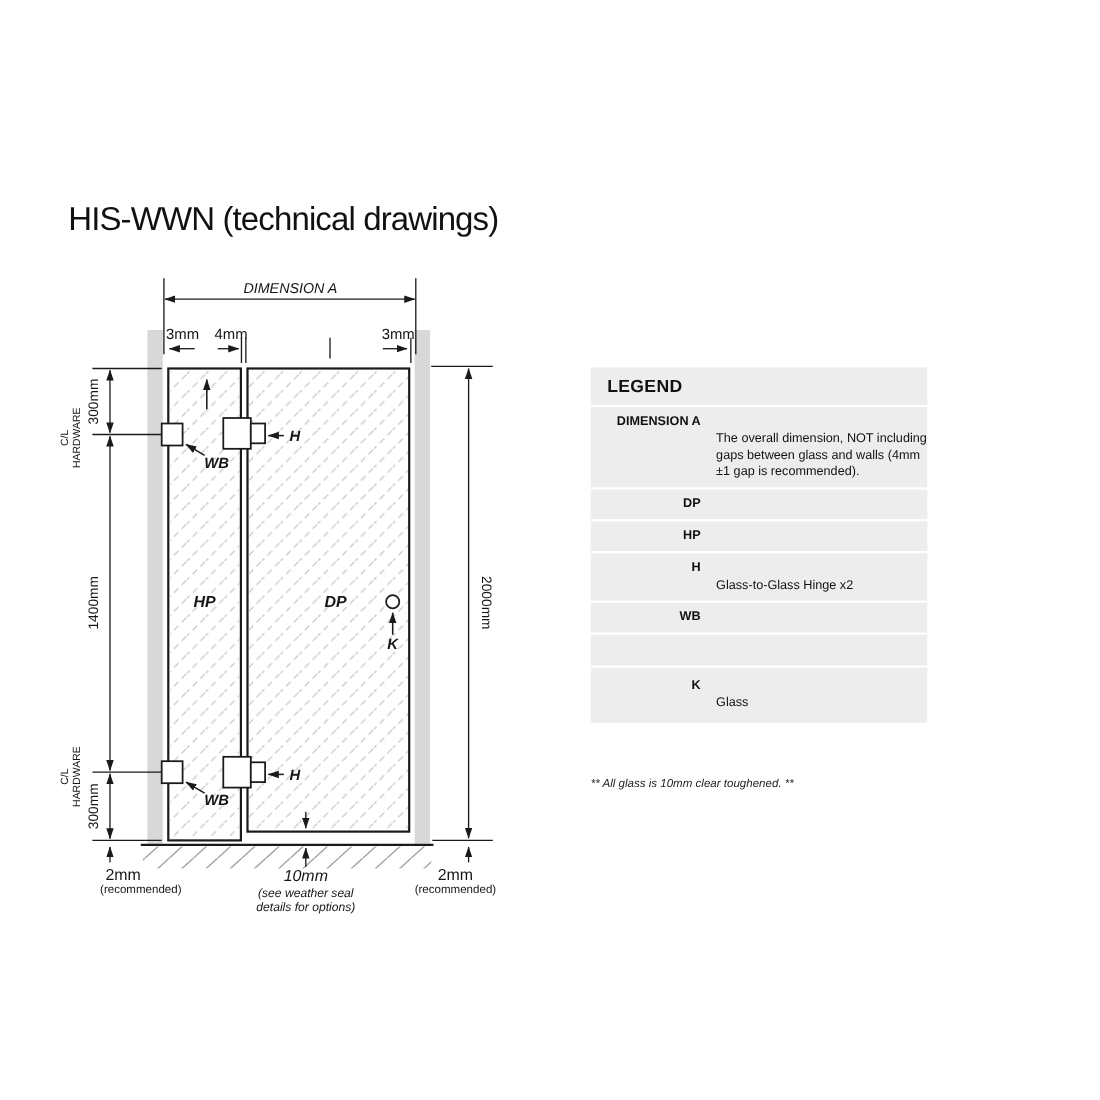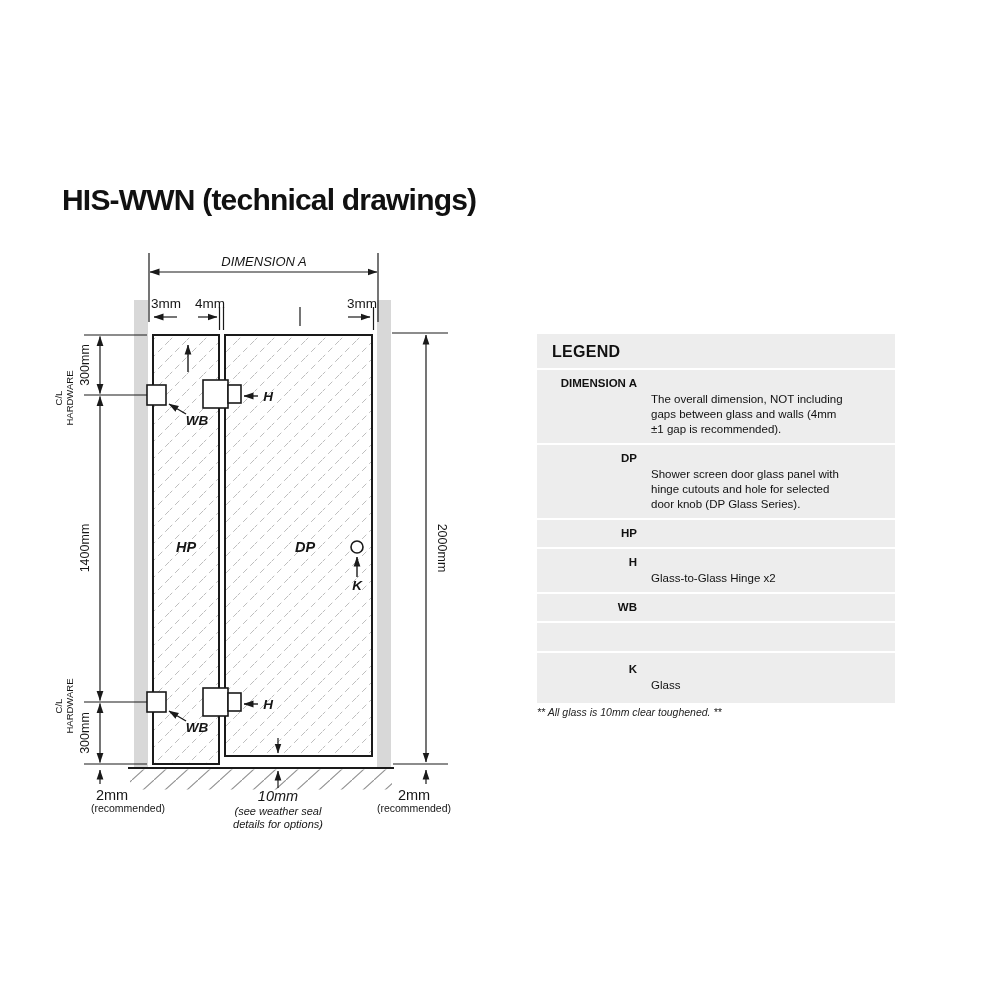--- a/index.html
+++ b/index.html
@@ -2,37 +2,37 @@
 <html><head>
 <meta charset="utf-8">
 <style>
   html,body{margin:0;padding:0;background:#fff;}
   body{
     position:relative;width:1000px;height:1000px;overflow:hidden;
     font-family:"Liberation Sans",sans-serif;color:#111;
   }
   .title{
     position:absolute;left:62px;top:183px;margin:0;
-    font-size:30px;font-weight:bold;letter-spacing:-0.8px;color:#111;
+    font-size:30px;font-weight:normal;letter-spacing:-0.8px;color:#111;
   }
   svg.drawing{position:absolute;left:0;top:0;}
   svg text{fill:#161616;font-family:"Liberation Sans",sans-serif;}
   .dim{font-size:13.5px;}
   .dim-i{font-size:13px;font-style:italic;}
   .rot{font-size:12.5px;}
   .cl{font-size:9.5px;}
   .hw{font-size:13.5px;font-weight:bold;font-style:italic;}
   .panel-lab{font-size:14.5px;font-weight:bold;font-style:italic;}
   .big{font-size:14.5px;}
   .big-i{font-size:14.5px;font-style:italic;}
   .note{font-size:10.5px;}
   .note-i{font-size:11px;font-style:italic;}
 
   .legend{
-    position:absolute;left:537px;top:334px;width:358px;
+    position:absolute;left:537px;top:334px;width:306px;
     background:#ededed;
   }
   .legend-header{
     font-size:16px;font-weight:bold;letter-spacing:0.3px;
     padding:9px 0 7px 15px;
   }
   .legend-row{display:flex;border-top:2px solid #fff;padding:6px 0;}
   .lterm{flex:0 0 100px;width:100px;text-align:right;font-weight:bold;font-size:11.5px;line-height:15px;}
   .ldesc{margin-left:14px;width:196px;font-size:11.5px;line-height:15px;margin-top:16px;}
   .legend-row.nowrap .ldesc{white-space:nowrap;width:auto;overflow:visible;}
@@ -186,21 +186,20 @@
 
 <div class="legend">
   <div class="legend-header">LEGEND</div>
 
   <div class="legend-row">
     <div class="lterm">DIMENSION A</div>
     <div class="ldesc">The overall dimension, NOT including gaps between glass and walls (4mm ±1 gap is recommended).</div>
   </div>
   <div class="legend-row">
     <div class="lterm">DP</div>
-    <div class="ldesc">Shower screen door glass panel with hinge cutouts and hole for selected door knob (DP Glass Series).</div>
   </div>
   <div class="legend-row">
     <div class="lterm">HP</div>
   </div>
   <div class="legend-row">
     <div class="lterm">H</div>
     <div class="ldesc">Glass-to-Glass Hinge x2</div>
   </div>
   <div class="legend-row nowrap">
     <div class="lterm">WB</div>

